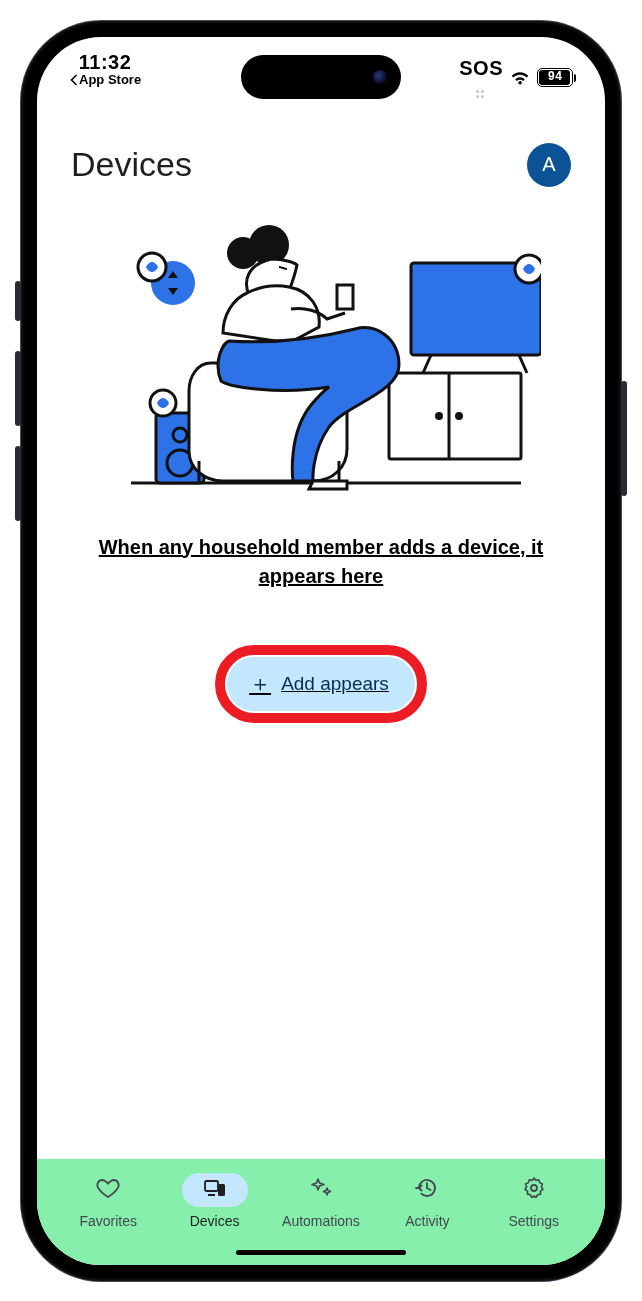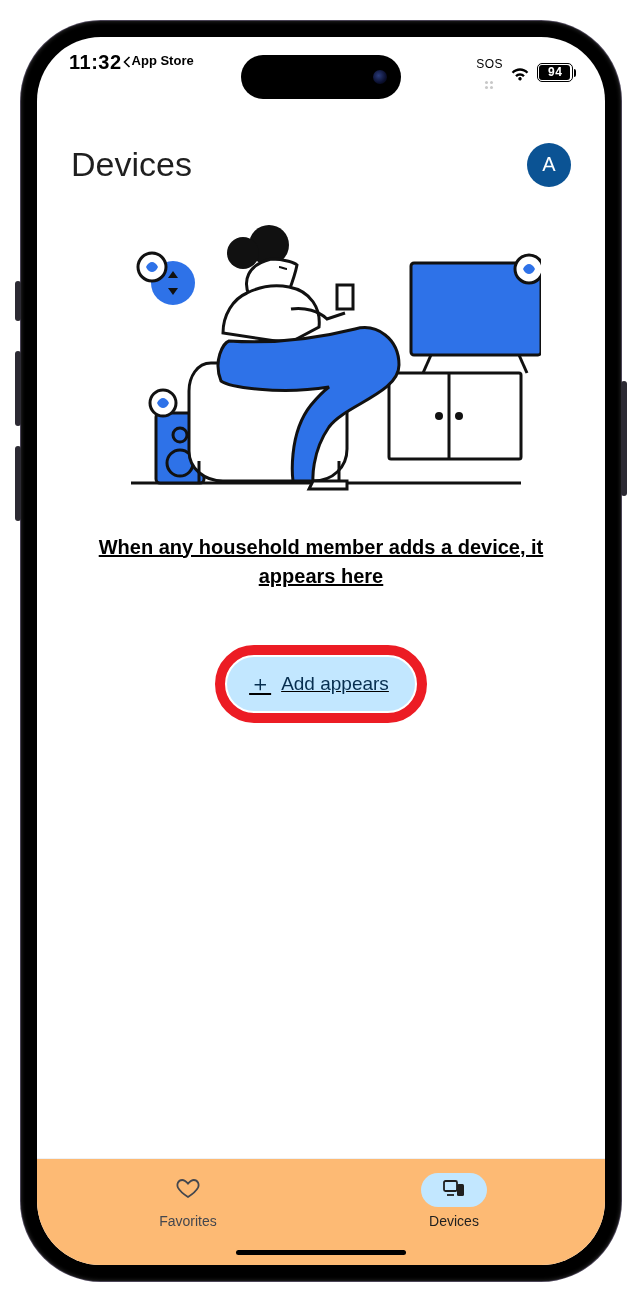--- a/index.html
+++ b/index.html
@@ -70,25 +70,25 @@
     display: flex;
     justify-content: space-between;
     align-items: flex-start;
     padding: 14px 32px 0 32px;
     font-size: 18px;
     font-weight: 600;
     color:#000;
     position:relative;
     z-index:5;
   }
-  .status .left{display:flex;flex-direction:row;line-height:1.1;}
+  .status .left{display:flex;flex-direction:column;line-height:1.1;}
   .status .time{font-size:20px;font-weight:600;letter-spacing:0.5px; text-align:center;}
   .status .back-app{font-size:13px;font-weight:700;display:flex;align-items:center;gap:1px;}
   .status .right{display:flex;align-items:center;gap:6px;padding-top:6px;}
-  .sos{font-size:12px;font-weight:400;letter-spacing:0.5px;}
+  .sos{font-size:20px;font-weight:700;letter-spacing:0.5px;}
   .dots4{display:grid;grid-template-columns:3px 3px;grid-template-rows:3px 3px;gap:2px;margin-top:10px;margin-left:-2px;}
   .dots4 span{background:#c8c8c8;border-radius:50%;width:3px;height:3px;}
   .wifi-icon svg, .battery svg{display:block;}
   .battery{
     width:36px;height:19px;border:1.8px solid #000;border-radius:5px;position:relative;
     display:flex;align-items:center;justify-content:center;
     font-size:12px;font-weight:700;font-family:Liberation Mono, monospace;
   }
   .battery::after{content:"";position:absolute;right:-4px;top:5px;width:2.5px;height:8px;background:#000;border-radius:0 2px 2px 0;}
   .battery .fill{position:absolute;left:1px;top:1px;bottom:1px;width:92%;background:#000;border-radius:3px;}
@@ -142,21 +142,21 @@
   .add-btn .plus{font-size:22px;font-weight:400;line-height:1;}
   .highlight-ring{
     position:absolute;
     inset:-2px;
     border:10px solid #ec1c24;
     border-radius:44px;
     pointer-events:none;
   }
   
   .tabbar{
-    background:#fdba74;
+    background:#86efac;
     padding:14px 18px 36px 18px;
     display:flex;
     justify-content:space-around;
     border-top:1px solid #eef1f5;
   }
   .tab{
     display:flex;flex-direction:column;align-items:center;gap:6px;
     font-size:14px;color:#44474e;width:100px;
     cursor:pointer;
   }
@@ -300,17 +300,48 @@
             <span>
           <svg viewBox="0 0 24 24">
                 <rect x="2" y="5" width="13" height="10" rx="1.5" fill="none" stroke="#1f1f1f" stroke-width="1.8"></rect>
                 <rect x="15" y="8" width="7" height="12" rx="1.5" fill="#1f1f1f"></rect>
                 <line x1="5" y1="19" x2="12" y2="19" stroke="#1f1f1f" stroke-width="1.8"></line>
               </svg>
         </span>
           </div>
         <span>Devices</span>
       </div>
+      <div class="tab">
+        <div class="icon-pill">
+            <span>
+          <svg viewBox="0 0 24 24">
+                <path d="M9 3l1.5 4L15 8.5 10.5 10 9 14l-1.5-4L3 8.5 7.5 7 9 3zM18 12l1 2.5L21.5 15.5 19 16.5 18 19l-1-2.5L14.5 15.5 17 14.5 18 12z" fill="none" stroke="#44474e" stroke-width="1.6" stroke-linejoin="round"></path>
+              </svg>
+        </span>
+          </div>
+        <span>Automations</span>
+      </div>
+      <div class="tab">
+        <div class="icon-pill">
+            <span>
+          <svg viewBox="0 0 24 24">
+                <path d="M12 7v5l3.5 2M4 12a8 8 0 1 1 2.3 5.6M4 12H1m3 0 2.5 2.5M4 12l2.5-2.5" fill="none" stroke="#44474e" stroke-width="1.8" stroke-linecap="round"></path>
+              </svg>
+        </span>
+          </div>
+        <span>Activity</span>
+      </div>
+      <div class="tab">
+        <div class="icon-pill">
+            <span>
+          <svg viewBox="0 0 24 24">
+                <circle cx="12" cy="12" r="3" fill="none" stroke="#44474e" stroke-width="1.8"></circle>
+                <path d="M12 2l1.8 2.4 2.9-.7 .9 2.9L20.5 8l-1.2 2.8L21 13.5l-2.6 1.6 .2 3-2.9.7L14 21.5 12 20l-2 1.5-1.7-2.7-2.9-.7 .2-3L3 13.5l1.7-2.7L3.5 8l2.9-1.4 .9-2.9 2.9.7L12 2z" fill="none" stroke="#44474e" stroke-width="1.6" stroke-linejoin="round"></path>
+              </svg>
+        </span>
+          </div>
+        <span>Settings</span>
+      </div>
     </nav>
 
     <div class="home-indicator"></div>
   </div>
 </div>
 
 </body></html>

